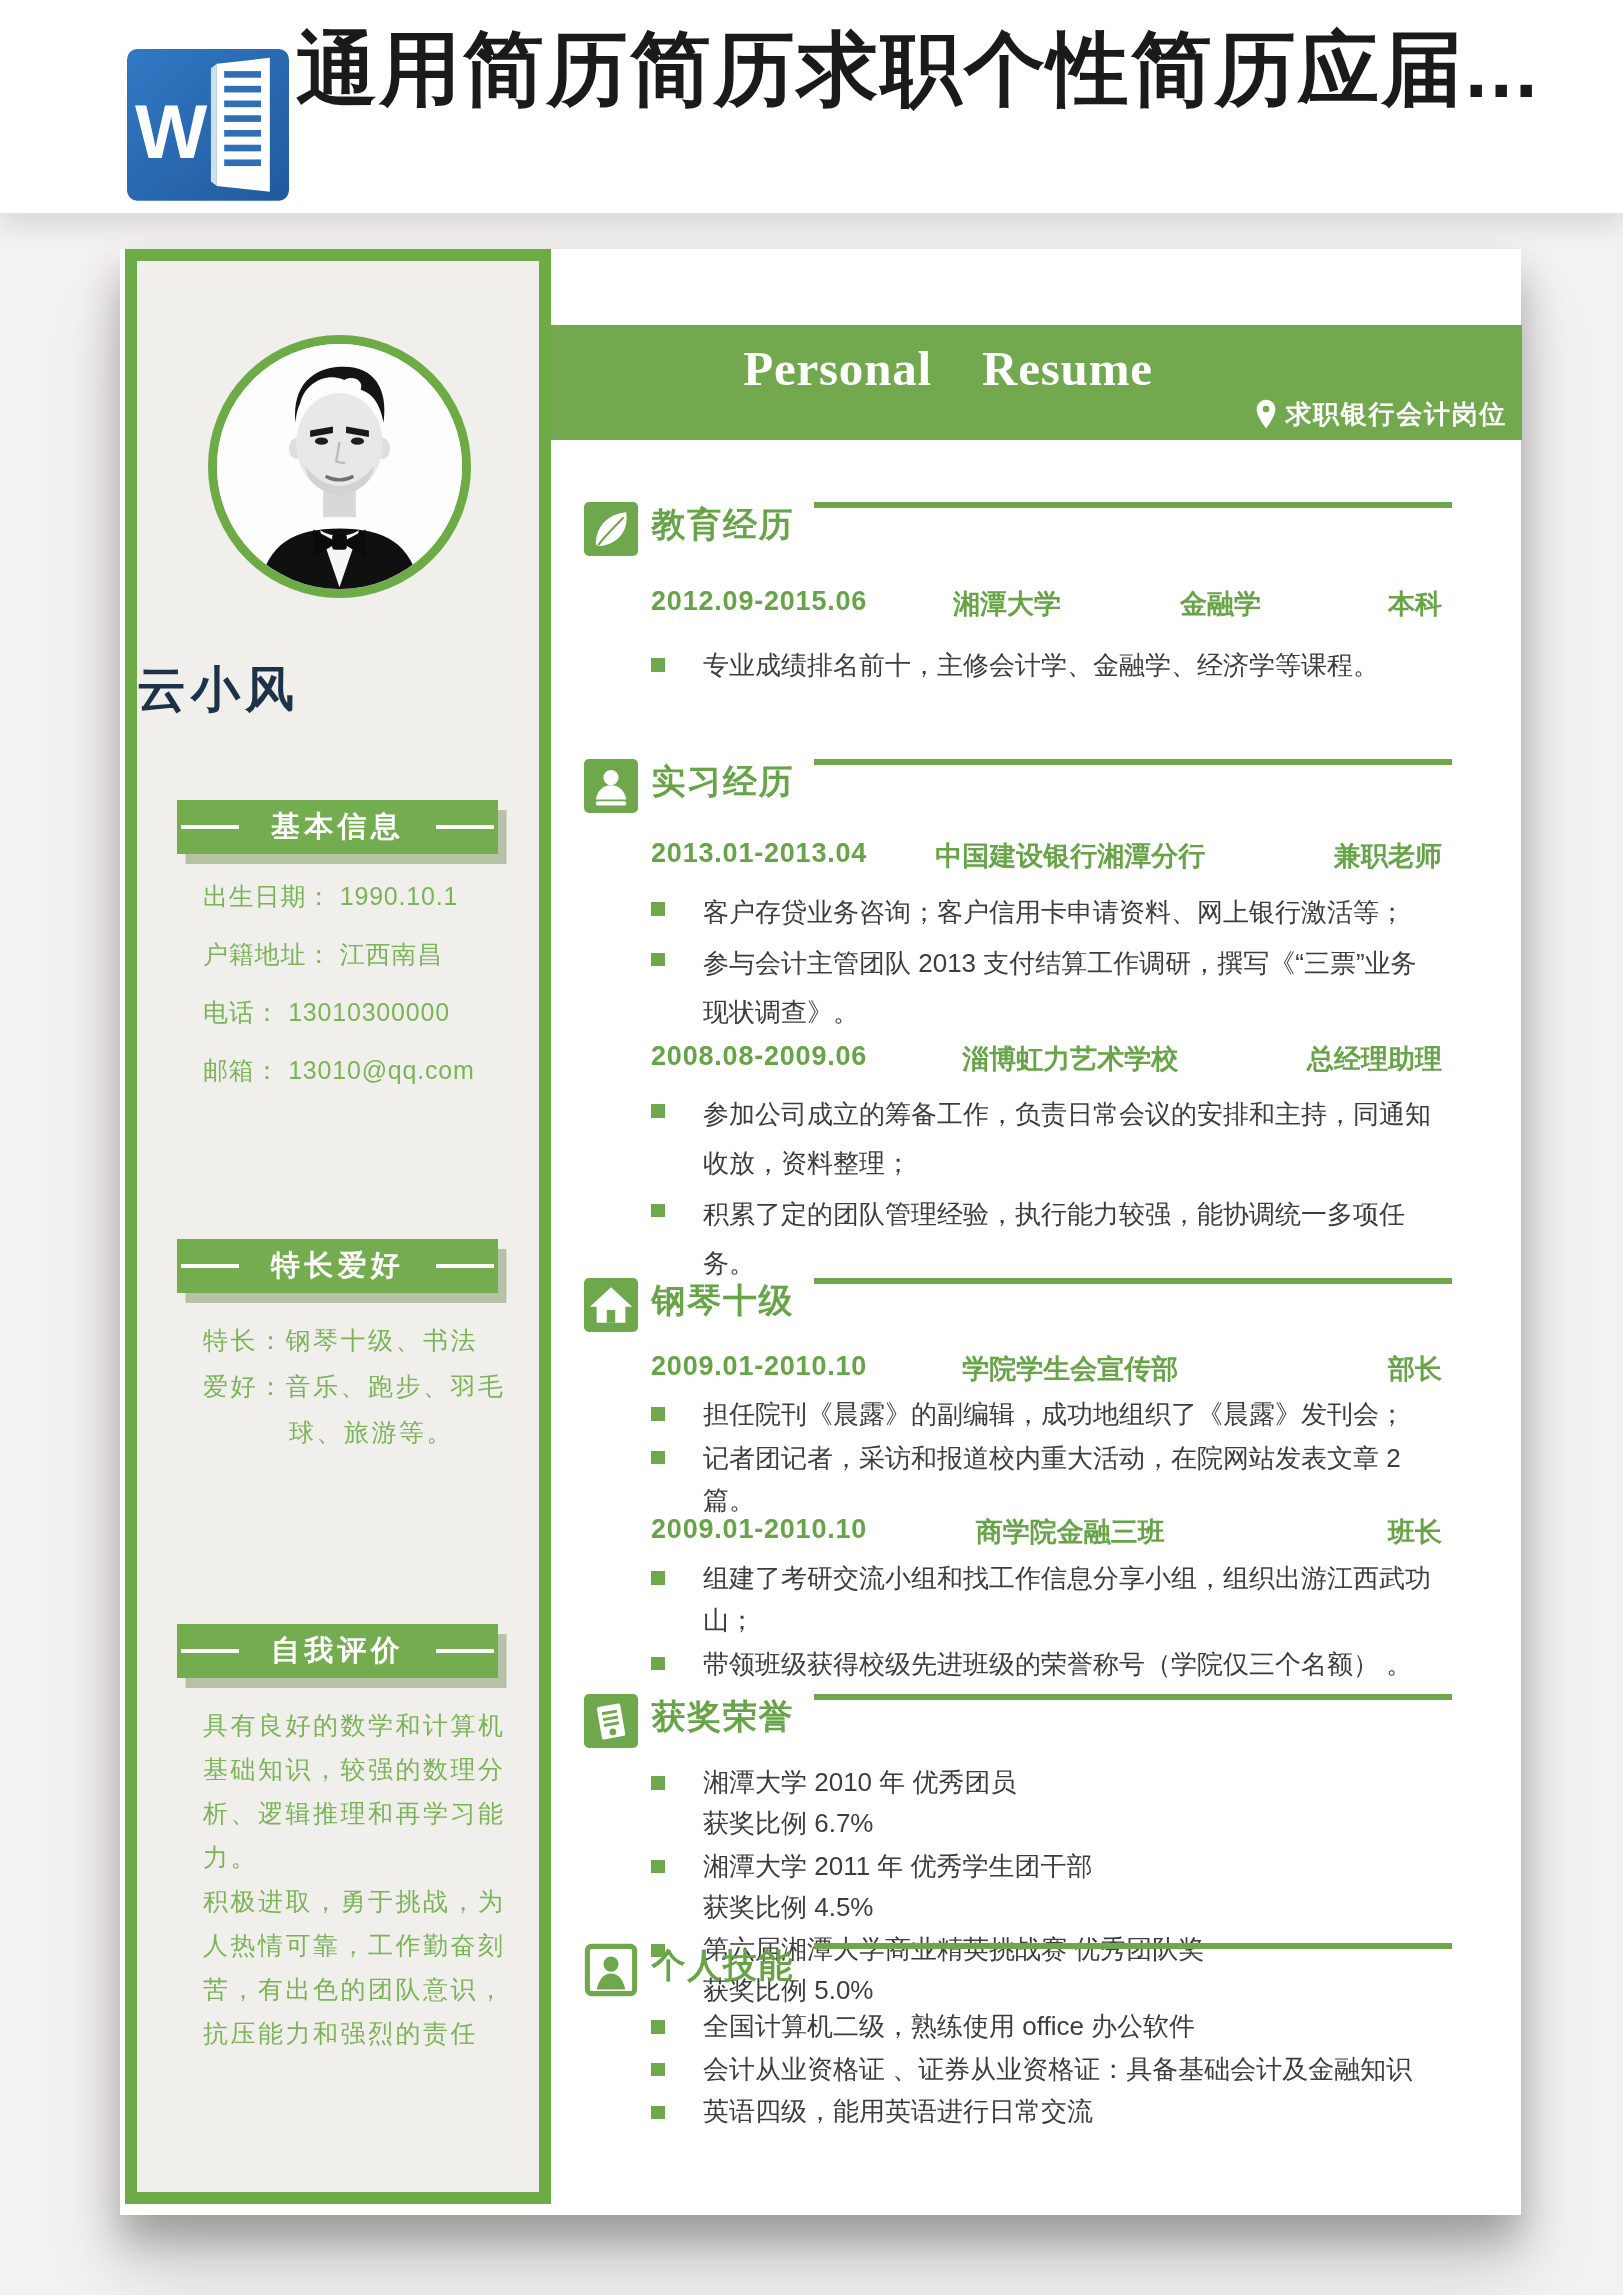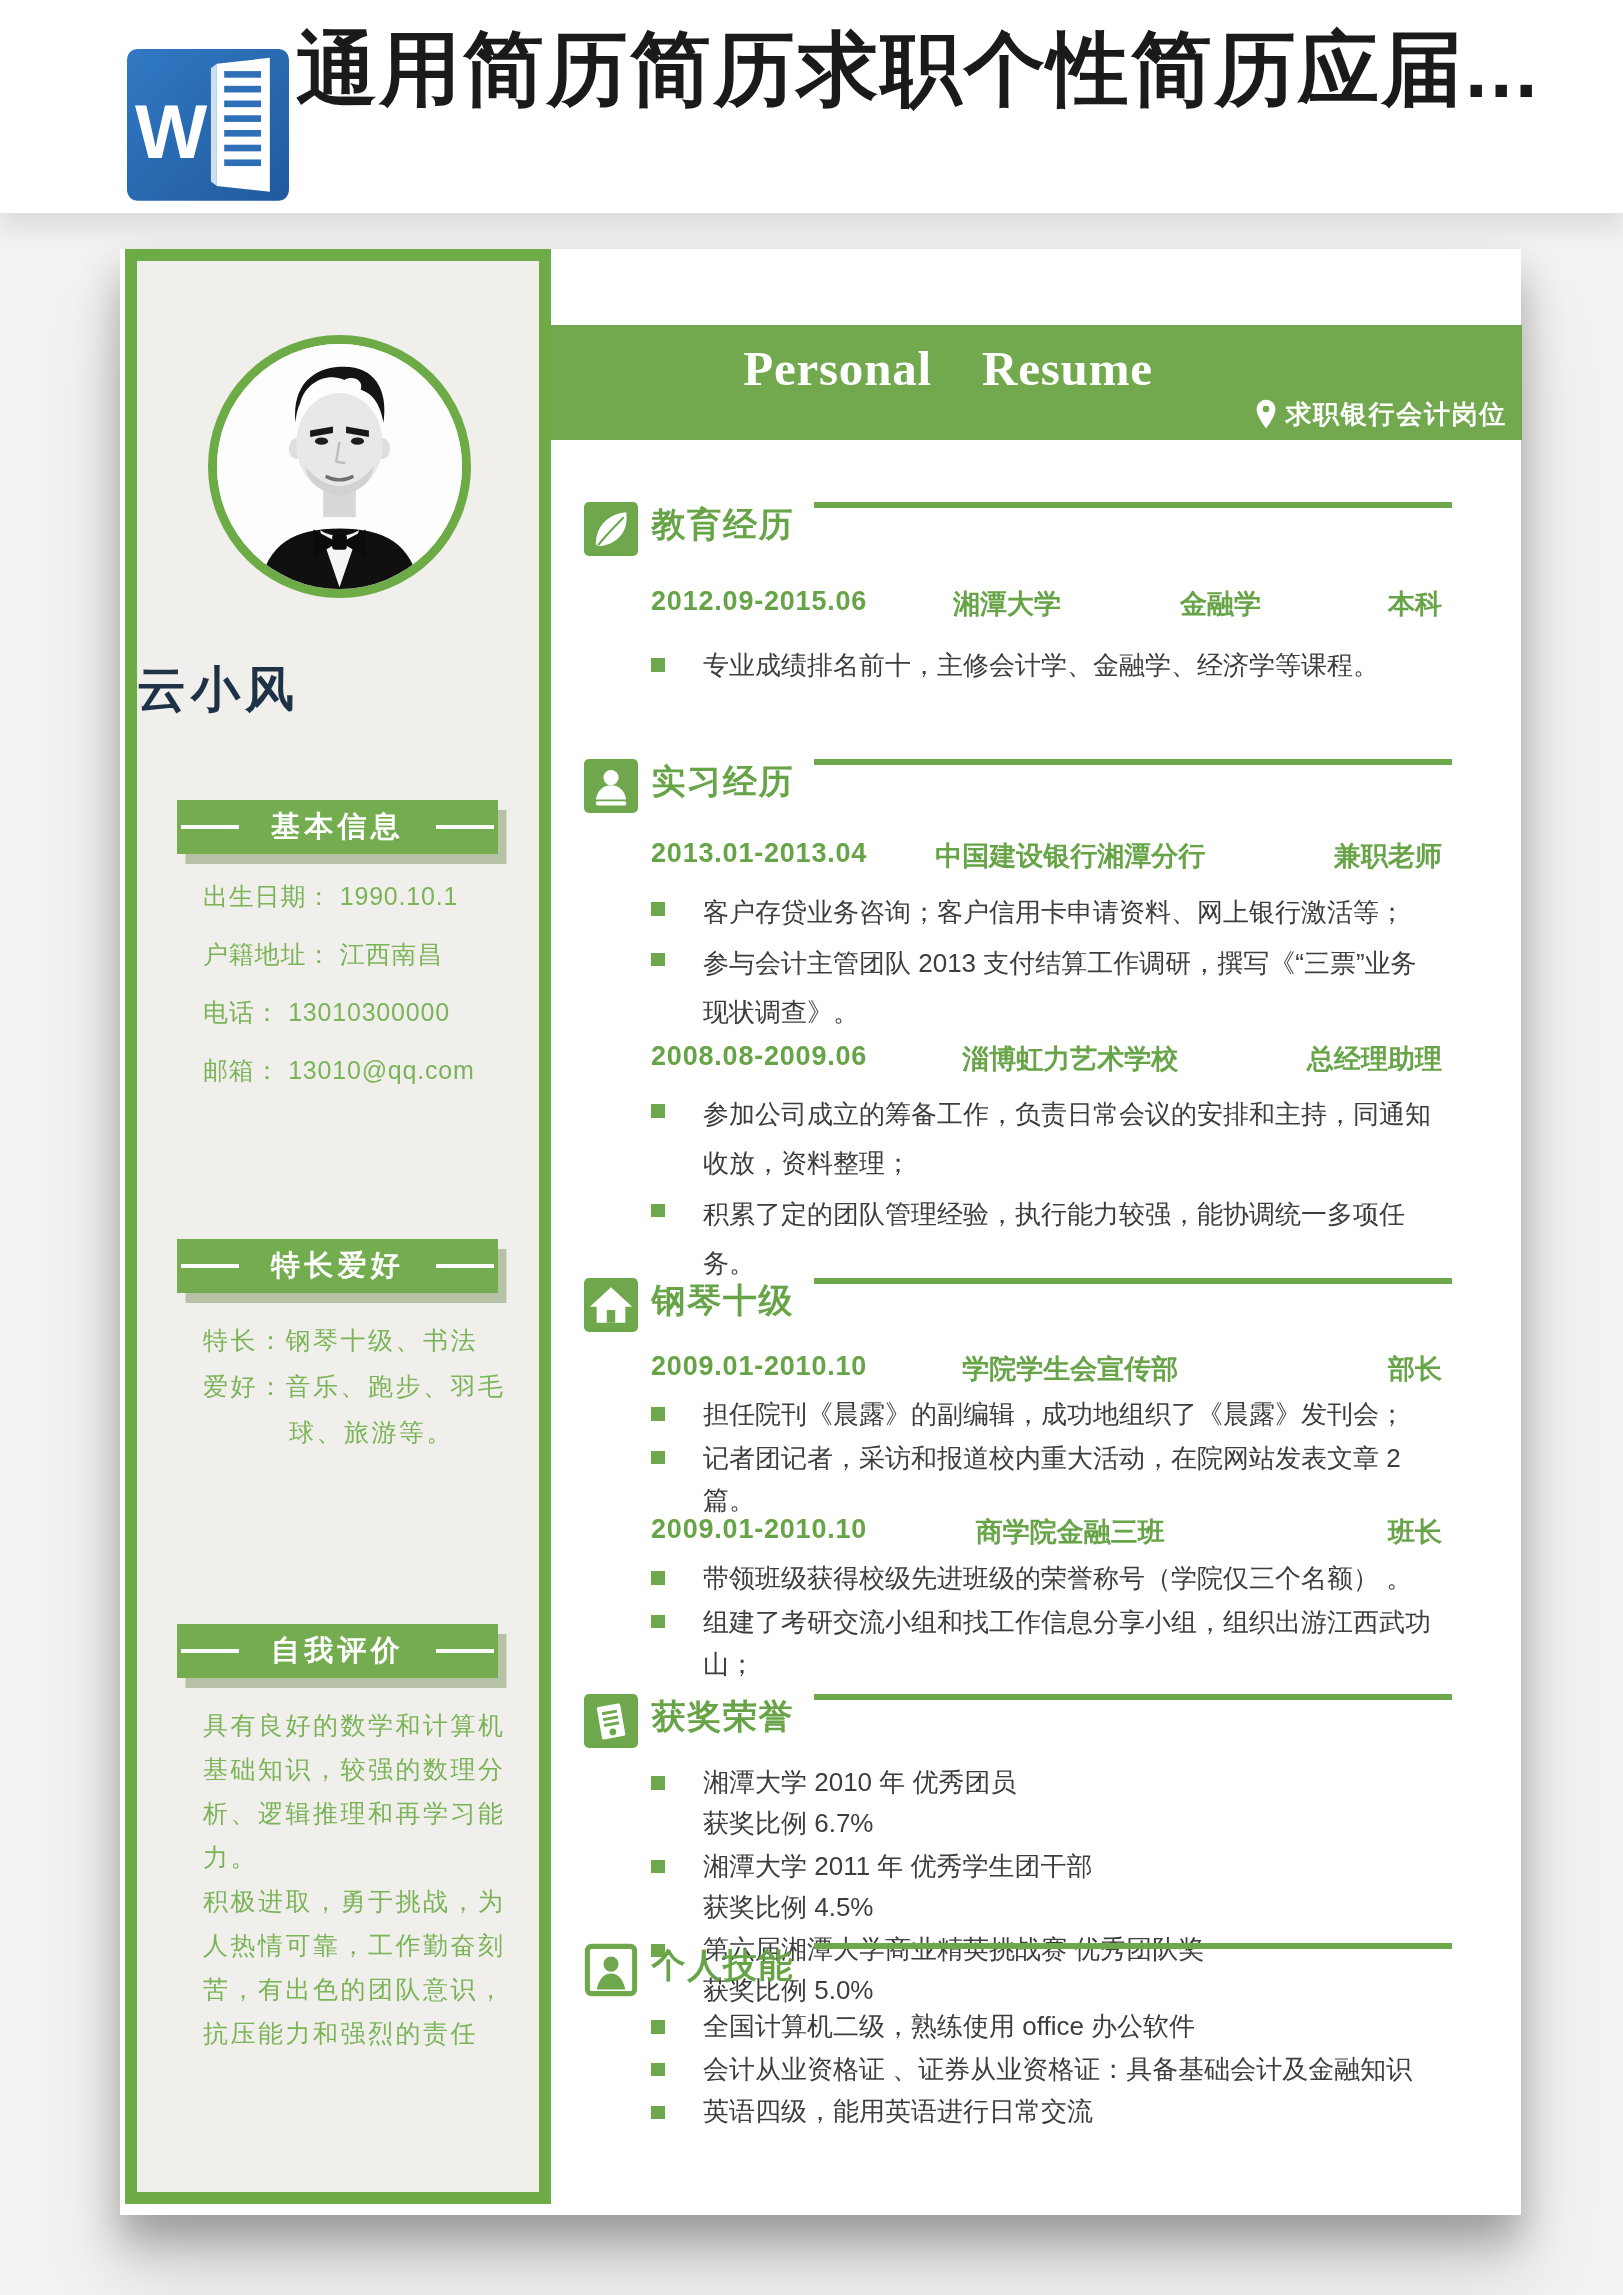--- a/index.html
+++ b/index.html
@@ -242,22 +242,22 @@
       <ul class="bl lh50" style="top:1144px">
         <li>担任院刊《晨露》的副编辑，成功地组织了《晨露》发刊会；</li>
         <li>记者团记者，采访和报道校内重大活动，在院网站发表文章 2 篇。</li>
       </ul>
       <div class="entry" style="top:1265px">
         <span class="e-date">2009.01-2010.10</span>
         <span class="e-org">商学院金融三班</span>
         <span class="e-role">班长</span>
       </div>
       <ul class="bl lh50" style="top:1308px">
+        <li>组建了考研交流小组和找工作信息分享小组，组织出游江西武功山；</li>
         <li>带领班级获得校级先进班级的荣誉称号（学院仅三个名额） 。</li>
-        <li>组建了考研交流小组和找工作信息分享小组，组织出游江西武功山；</li>
       </ul>
 
       <div class="sec-head" style="top:1445px">
         <span class="sec-icon">
           <svg viewBox="0 0 64 64">
               <rect width="64" height="64" rx="6" fill="#6fa84c"></rect>
             <g transform="rotate(-10 32 32)">
               <rect x="18" y="13" width="28" height="39" rx="2" fill="#ffffff"></rect>
               <rect x="23" y="20" width="18" height="3.5" fill="#6fa84c"></rect>
               <rect x="23" y="27" width="18" height="3.5" fill="#6fa84c"></rect>

